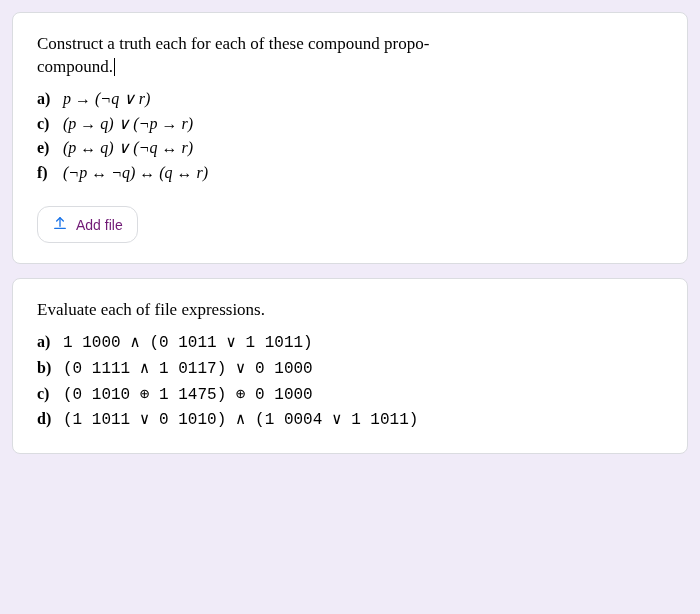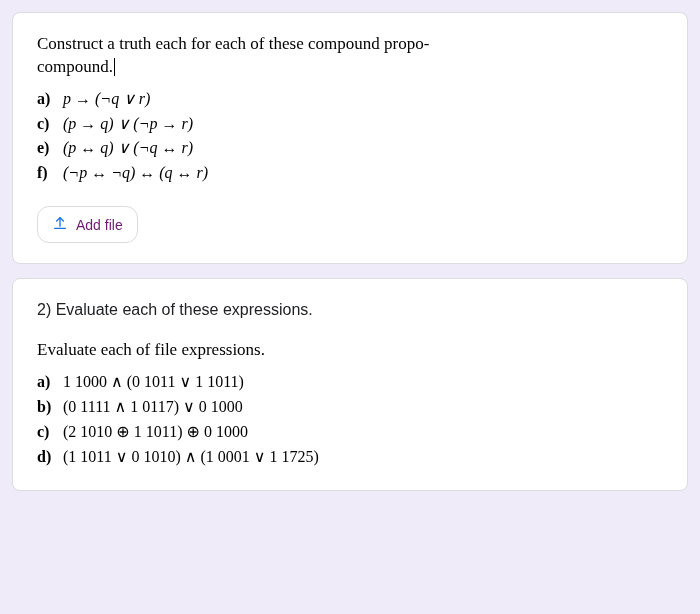--- a/index.html
+++ b/index.html
@@ -48,21 +48,21 @@
     line-height: 1.55;
   }
   .item-list .label {
     display: inline-block;
     width: 22px;
     font-weight: bold;
   }
   .item-list .expr {
     font-style: italic;
   }
-  .op { font-style: normal; }
+  .op { font-style: normal; font-family: Liberation Mono, monospace; }
   .addfile-btn {
     display: inline-flex;
     align-items: center;
     gap: 8px;
     border: 1px solid #dadce0;
     border-radius: 12px;
     background: #fff;
     color: #701a75;
     font-size: 14px;
     padding: 8px 14px;
@@ -112,38 +112,35 @@
         <path d="M12 17V4"></path>
         <path d="M7 9l5-5 5 5"></path>
         <path d="M4 20h16"></path>
       </svg>
     </span>
     <span>Add file</span>
   </button>
 </div>
 
 <div class="card">
-  <div class="q-title">
-    <span>2) Evaluate each of these expressions.</span>
-  </div>
 
   <div class="serif-block">
     <div class="instruction">Evaluate each of file expressions.</div>
     <div class="item-list">
       <div>
         <span class="label">a)</span>
         <span class="op">1 1000 ∧ (0 1011 ∨ 1 1011)</span>
       </div>
       <div>
         <span class="label">b)</span>
         <span class="op">(0 1111 ∧ 1 0117) ∨ 0 1000</span>
       </div>
       <div>
         <span class="label">c)</span>
-        <span class="op">(2 1010 ⊕ 1 1011) ⊕ 0 1000</span>
+        <span class="op">(0 1010 ⊕ 1 1475) ⊕ 0 1000</span>
       </div>
       <div>
         <span class="label">d)</span>
-        <span class="op">(1 1011 ∨ 0 1010) ∧ (1 0001 ∨ 1 1725)</span>
+        <span class="op">(1 1011 ∨ 0 1010) ∧ (1 0004 ∨ 1 1011)</span>
       </div>
     </div>
   </div>
 </div>
 
 </body></html>

